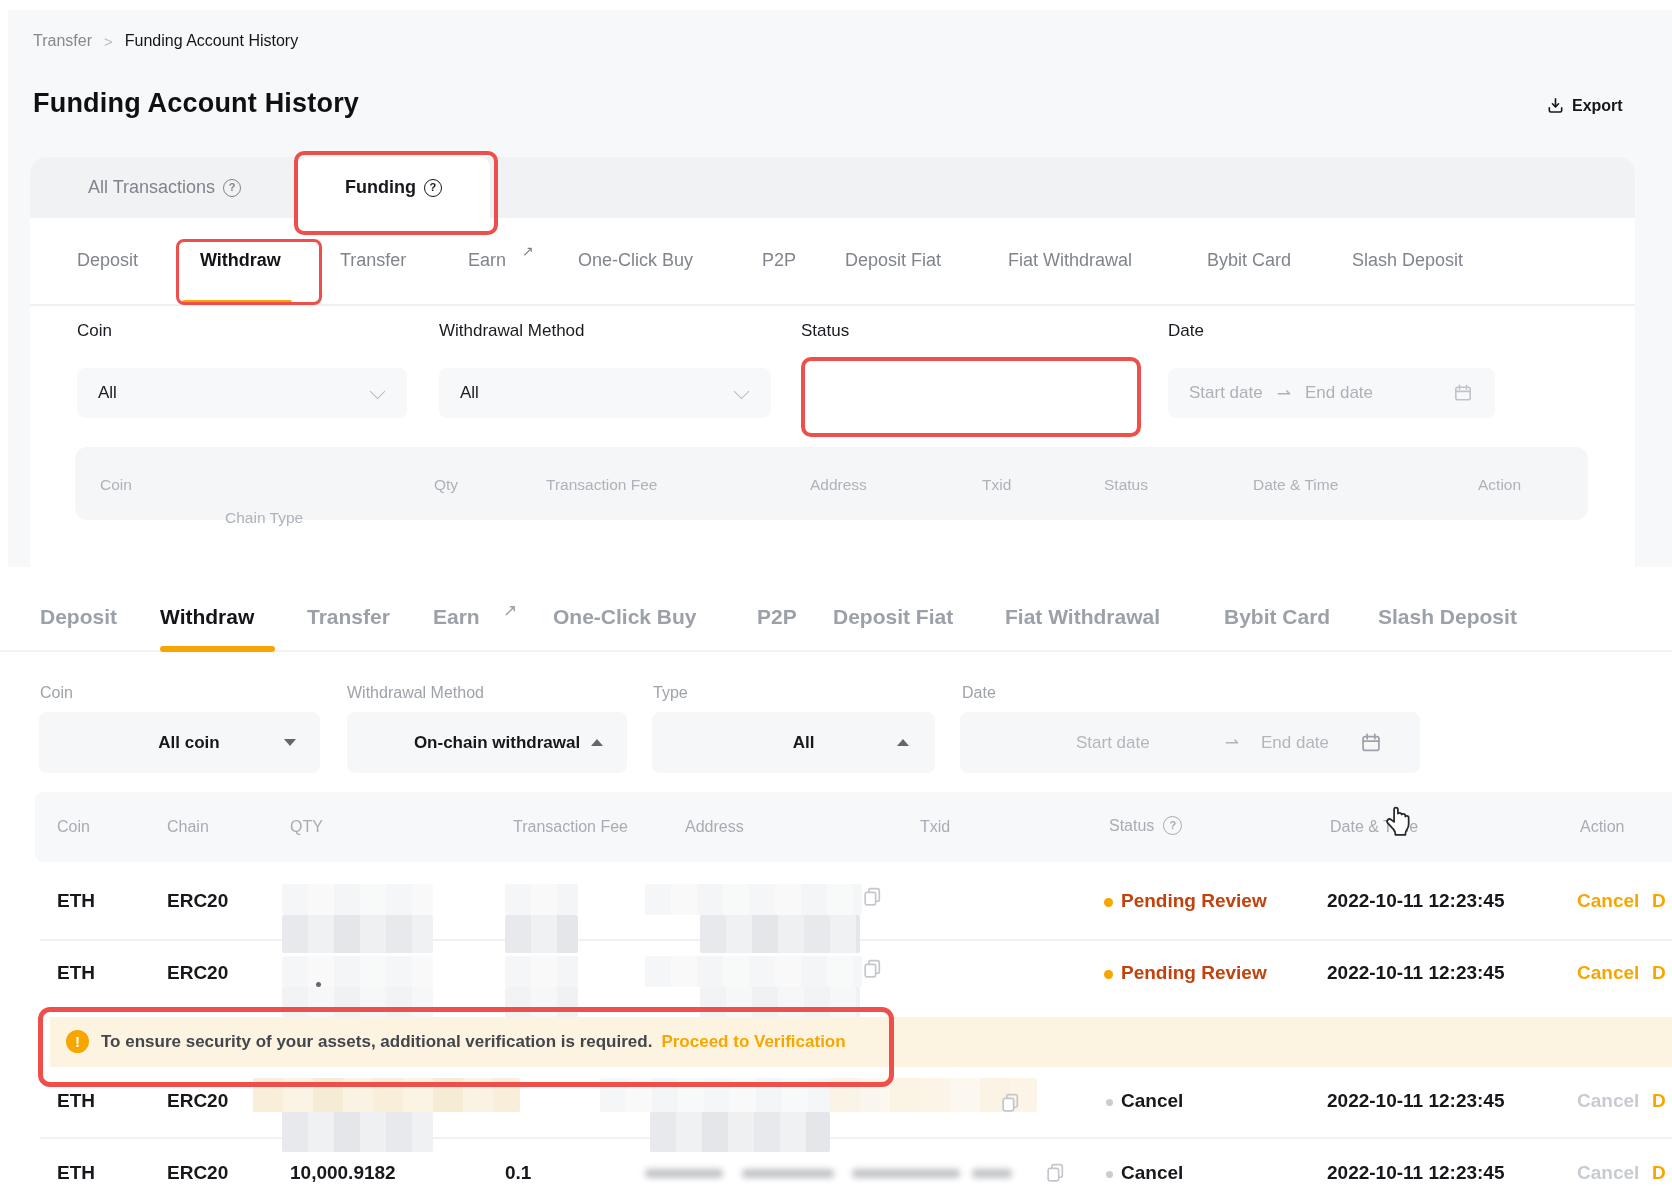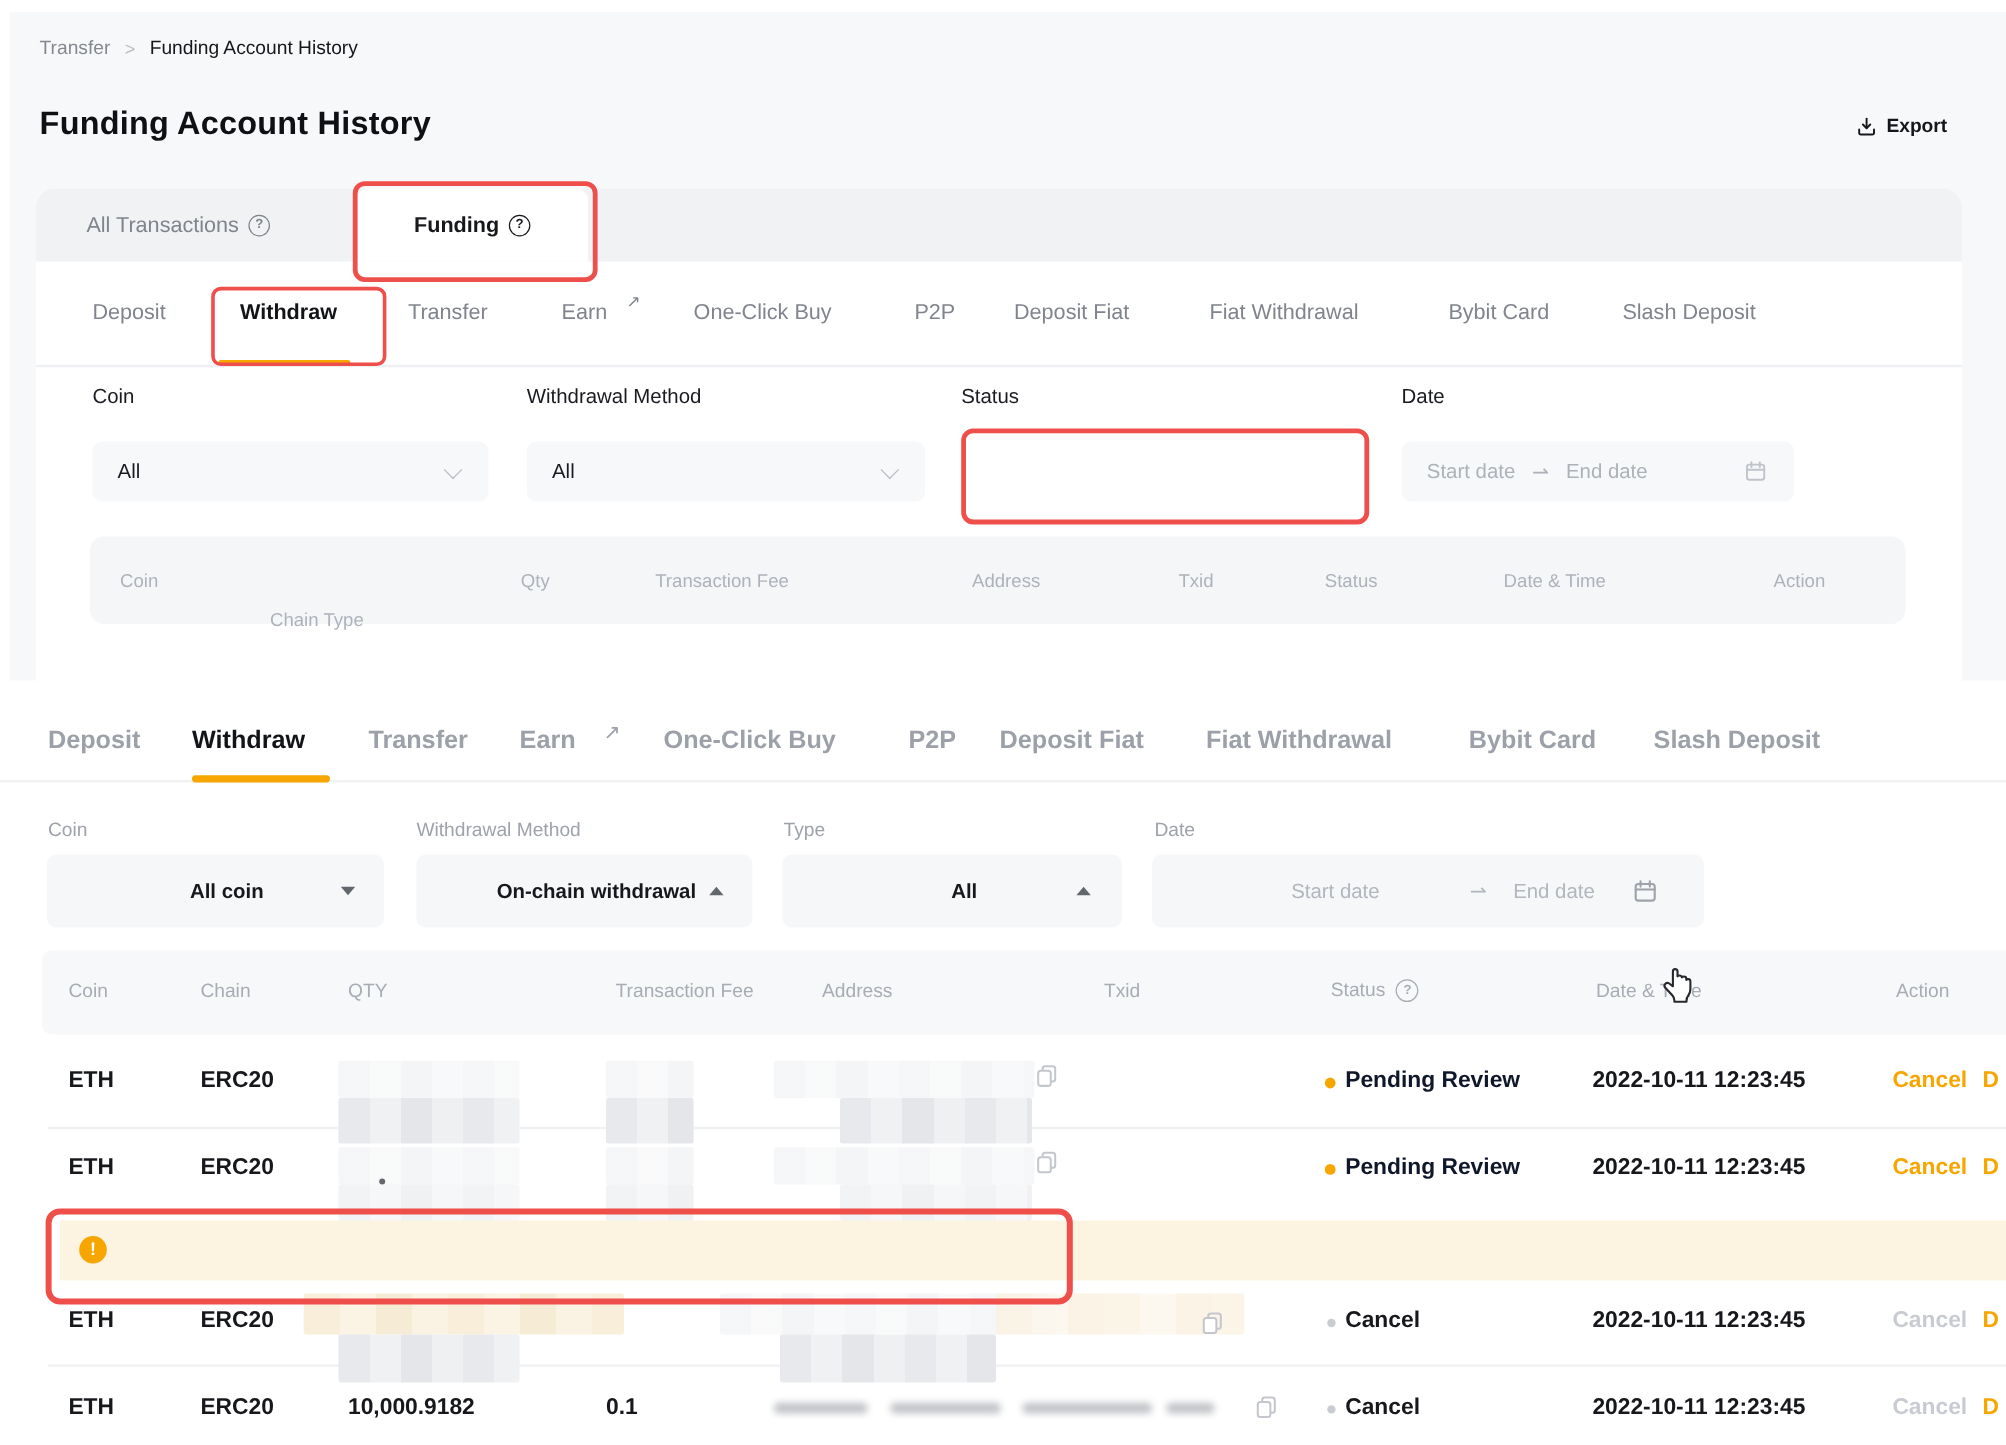--- a/index.html
+++ b/index.html
@@ -55,21 +55,21 @@
   
   .mz{background-image:repeating-linear-gradient(90deg,#E7E9EC 0 26px,#F0F1F3 26px 52px,#E4E6E9 52px 78px,#EEF0F2 78px 104px);
       border-radius:2px;z-index:3;}
   .mz.l1{opacity:.4;}
   .mz.l2{opacity:.55;}
   .mz.cream{background-image:repeating-linear-gradient(90deg,#F8EEDA 0 30px,#FBF3E4 30px 60px,#F6ECD6 60px 90px,#FAF2E2 90px 120px);}
   .mz.creamlight{background-image:repeating-linear-gradient(90deg,#FAF1E0 0 30px,#FCF6EA 30px 60px,#F9EFDC 60px 90px);opacity:.75;}
   .smudge{position:absolute;height:9px;border-radius:4px;background:#83878F;filter:blur(3px);opacity:.5;z-index:3;}
 
   .statusdot{border-radius:50%;}
-  .pending{color:#0f172a;}
+  .pending{color:#c2410c;}
   .act-on{color:#F7A600;cursor:pointer;}
   .act-off{color:#C8CBD1;}
   .banner-bg{left:50px;top:155px;width:1622px;height:50px;background:#FCF4E1;z-index:2;}
   .banner-icon{width:23px;height:23px;border-radius:50%;background:#F7A600;color:#fff;display:flex;align-items:center;
                justify-content:center;font-size:15px;font-weight:700;z-index:4;}
   .banner-msg{font-size:17px;font-weight:600;color:#43464D;}
   .banner-link{font-size:17px;font-weight:600;color:#F7A600;cursor:pointer;}
   .redbox{border:4px solid #EE4F4B;border-radius:10px;z-index:20;pointer-events:none;background:transparent;}
   .clip2{left:0;top:862px;width:1672px;height:321px;overflow:hidden;}
   svg{display:block;}
@@ -96,21 +96,21 @@
           <path d="M6.8 8.2 10 11.4 13.2 8.2"></path>
         <path d="M3.5 12.5v2.8c0 .9.7 1.6 1.6 1.6h9.8c.9 0 1.6-.7 1.6-1.6v-2.8"></path>
       </svg>
     </span>
     <span>Export</span>
   </div>
 
   <div class="abs card"></div>
   <div class="abs tabband"></div>
 
-  <div class="abs bandtab" style="left:72px;top:177px;">
+  <div class="abs bandtab" style="left:88px;top:177px;">
     <span class="nw">All Transactions</span>
     <span class="qicon">?</span>
   </div>
 
   <div class="abs whitetab">
     <span class="lbl nw">Funding</span>
     <span class="qicon" style="color:#17181C;">?</span>
   </div>
   <div class="abs redbox" style="left:294px;top:151px;width:196px;height:76px;"></div>
 
@@ -274,20 +274,24 @@
         </svg>
     </span>
     <span class="abs statusdot" style="left:1104px;top:108px;width:9px;height:9px;background:#F7A600;"></span>
     <span class="abs cell pending nw" style="left:1121px;top:100px;">Pending Review</span>
     <span class="abs cell nw" style="left:1327px;top:100px;">2022-10-11 12:23:45</span>
     <span class="abs cell act-on nw" style="left:1577px;top:100px;">Cancel</span>
     <span class="abs cell act-on nw" style="left:1652px;top:100px;">D</span>
 
     <div class="abs banner-bg"></div>
     <div class="abs banner-icon" style="left:66px;top:168px;">!</div>
+    <div class="abs" style="left:101px;top:155px;height:50px;display:flex;align-items:center;gap:9px;z-index:4;">
+      <span class="banner-msg nw">To ensure security of your assets, additional verification is required.</span>
+      <span class="banner-link nw">Proceed to Verification</span>
+    </div>
     <div class="abs redbox" style="left:38px;top:145px;width:846px;height:70px;border-width:5px;border-radius:12px;"></div>
 
     <span class="abs cell nw" style="left:57px;top:228px;">ETH</span>
     <span class="abs cell nw" style="left:167px;top:228px;">ERC20</span>
     <div class="abs mz cream" style="left:253px;top:216px;width:267px;height:34px;"></div>
     <div class="abs mz" style="left:282px;top:250px;width:151px;height:40px;"></div>
     <div class="abs mz l1" style="left:600px;top:216px;width:280px;height:34px;"></div>
     <div class="abs mz" style="left:650px;top:250px;width:180px;height:40px;"></div>
     <div class="abs mz creamlight" style="left:830px;top:216px;width:207px;height:34px;"></div>
     <span class="abs" style="left:1000px;top:230px;z-index:5;">

